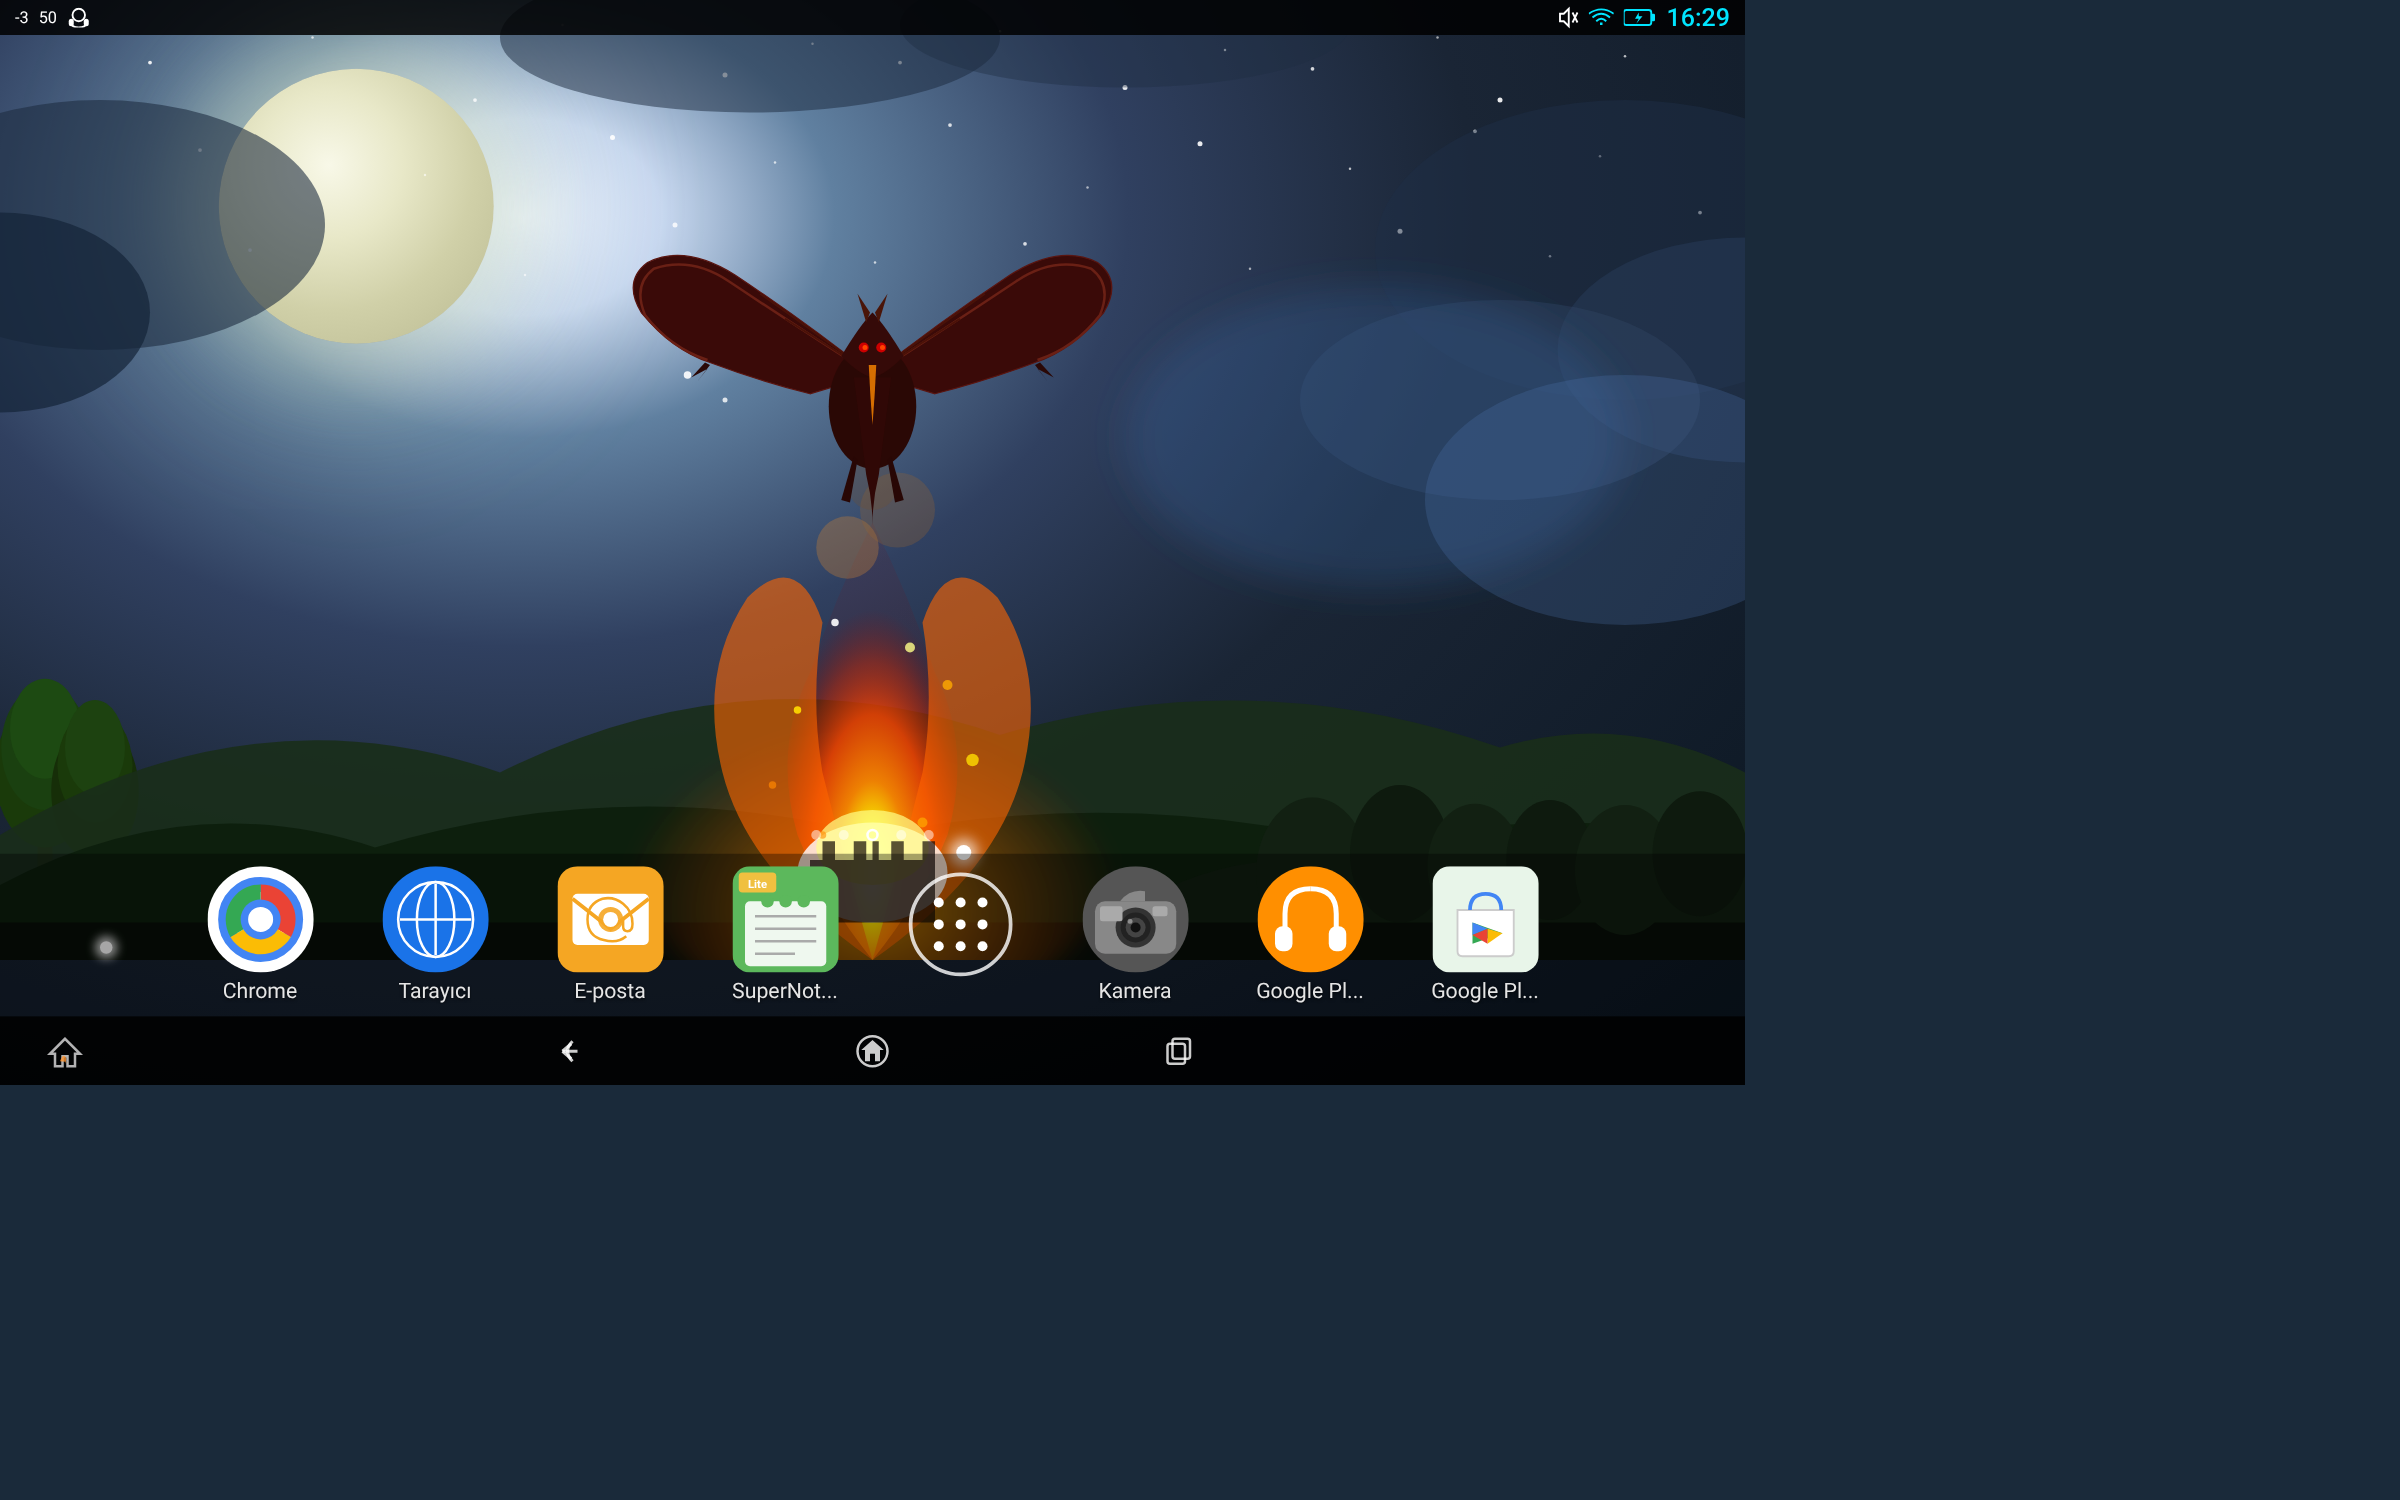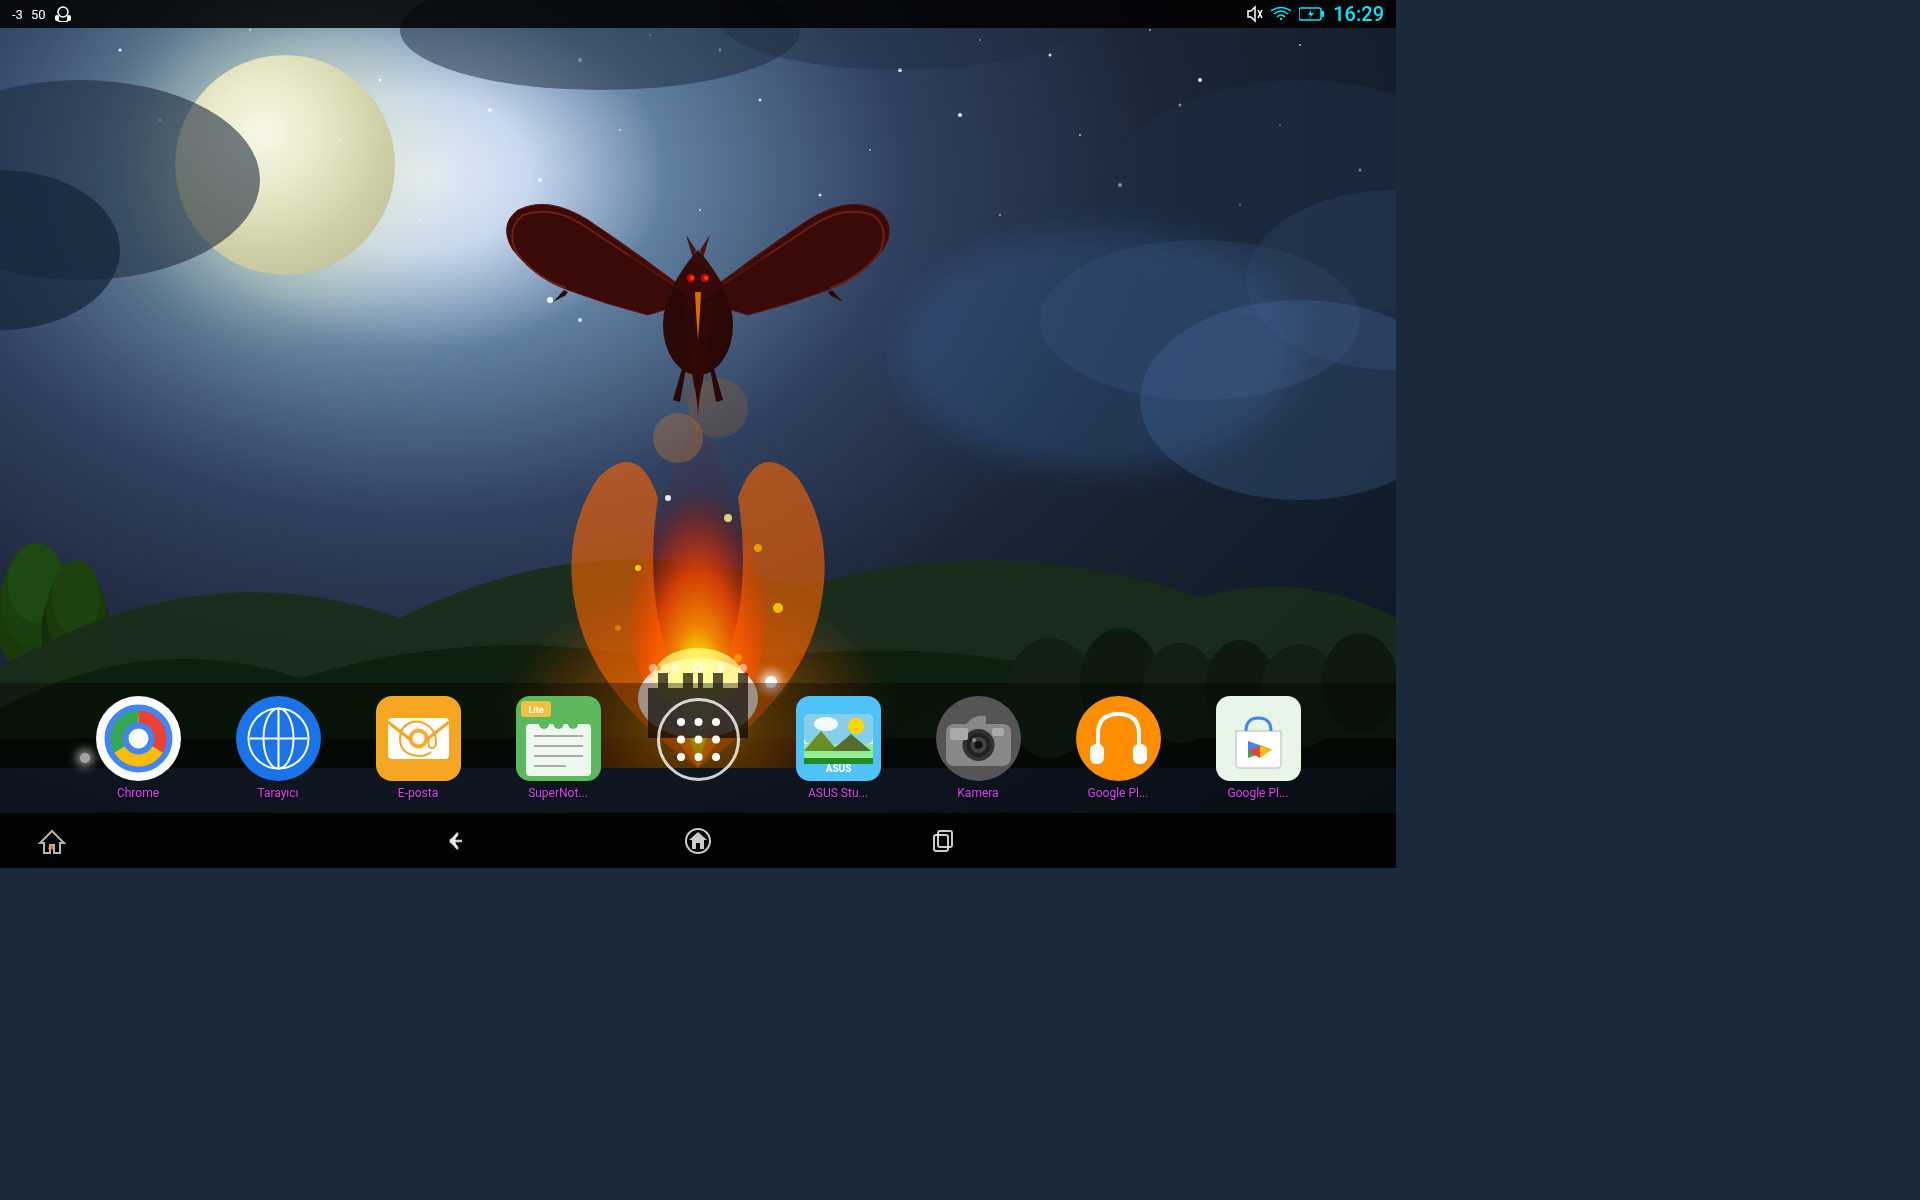--- a/index.html
+++ b/index.html
@@ -172,22 +172,22 @@
       border-radius: 28px;
       display: flex;
       align-items: center;
       justify-content: flex-end;
       font-size: 40px;
       margin-bottom: 5px;
       position: relative;
     }
 
     .app-icon-label {
-      color: #d946ef;
-      font-size: 12px;
+      color: #e5e5e5;
+      font-size: 17px;
       text-shadow: 0 1px 3px rgba(0,0,0,0.8);
       white-space: nowrap;
       overflow: hidden;
       text-overflow: ellipsis;
       max-width: 120px;
     }
 
     
     #page-indicators {
       position: absolute;
@@ -565,44 +565,20 @@
         <circle cx="42.5" cy="42.5" r="4" fill="white"></circle>
         <circle cx="60" cy="42.5" r="4" fill="white"></circle>
         <circle cx="25" cy="60" r="4" fill="white"></circle>
         <circle cx="42.5" cy="60" r="4" fill="white"></circle>
         <circle cx="60" cy="60" r="4" fill="white"></circle>
       </svg>
     </div>
     <span class="app-icon-label" style="height:13px;"></span>
   </div>
 
-  <div class="app-icon">
-    <div class="app-icon-img" style="background:none;">
-      <svg width="85" height="85" viewBox="0 0 85 85">
-        <rect width="85" height="85" rx="14" fill="#4fc3f7"></rect>
-
-        <rect x="8" y="18" width="69" height="50" rx="6" fill="white"></rect>
-
-        <rect x="8" y="18" width="69" height="30" rx="6" fill="#87ceeb"></rect>
-
-        <rect x="8" y="48" width="69" height="20" rx="0" fill="#90EE90"></rect>
-        <rect x="8" y="62" width="69" height="6" rx="0" style="border-radius:0 0 6px 6px;" fill="#228B22"></rect>
-
-        <circle cx="60" cy="30" r="8" fill="#FFD700"></circle>
-
-        <ellipse cx="30" cy="28" rx="12" ry="7" fill="white" opacity="0.9"></ellipse>
-
-        <path d="M8,55 L25,35 L42,55 Z" fill="#6B8E23"></path>
-        <path d="M35,55 L55,38 L75,55 Z" fill="#556B2F"></path>
-
-        <text x="42.5" y="76" text-anchor="middle" fill="white" font-size="10" font-weight="bold">ASUS</text>
-      </svg>
-    </div>
-    <span class="app-icon-label">ASUS Stu...</span>
-  </div>
 
   <div class="app-icon">
     <div class="app-icon-img" style="background:none;">
       <svg width="85" height="85" viewBox="0 0 85 85">
         <circle cx="42.5" cy="42.5" r="42.5" fill="#555"></circle>
 
         <rect x="10" y="28" width="65" height="42" rx="8" fill="#888"></rect>
 
         <circle cx="42.5" cy="49" r="16" fill="#333"></circle>
         <circle cx="42.5" cy="49" r="12" fill="#222"></circle>

